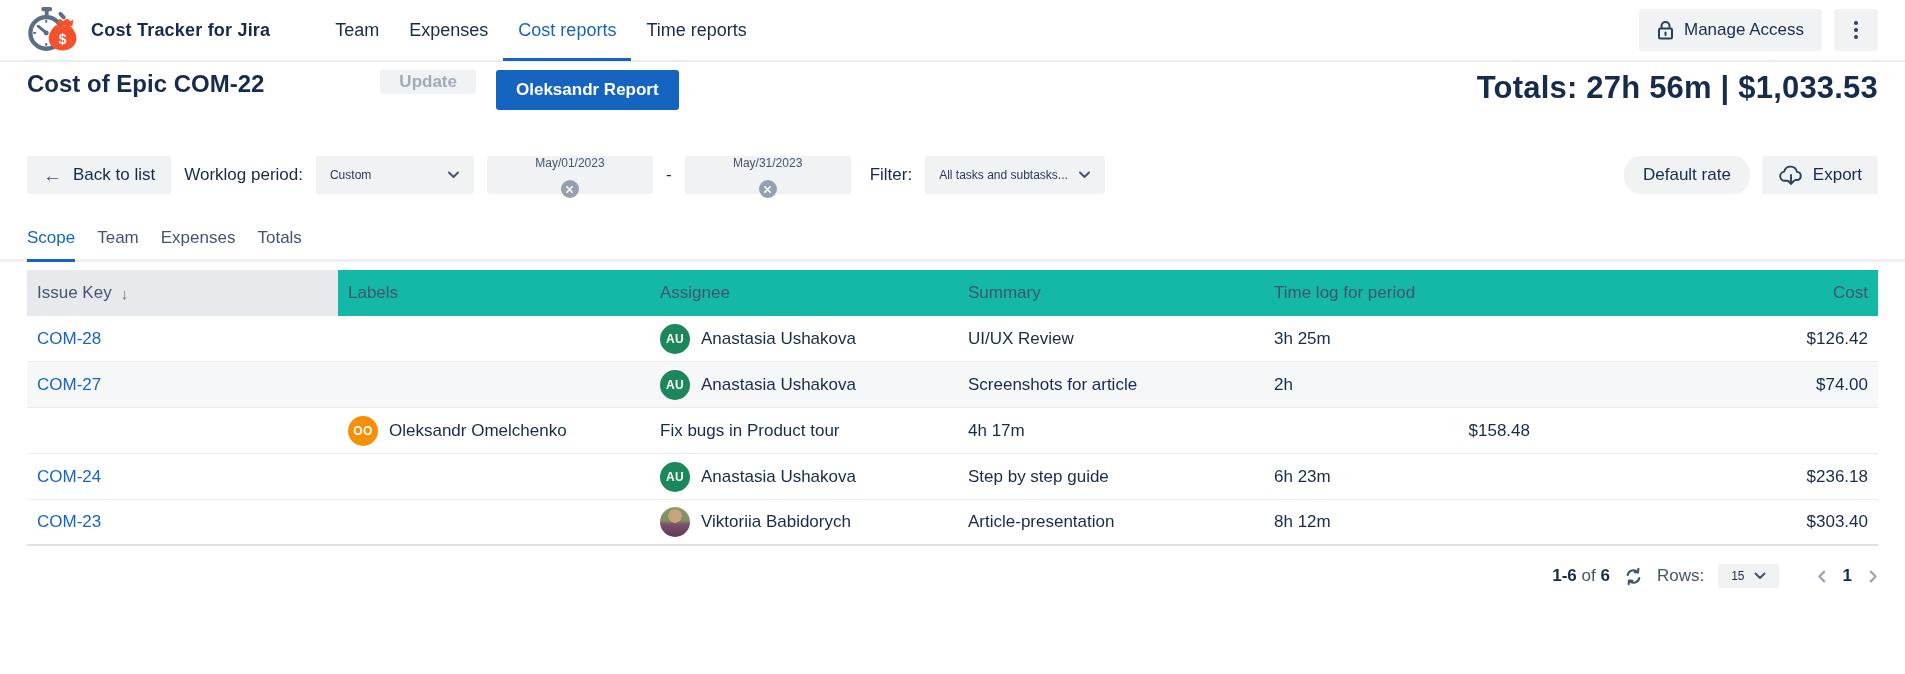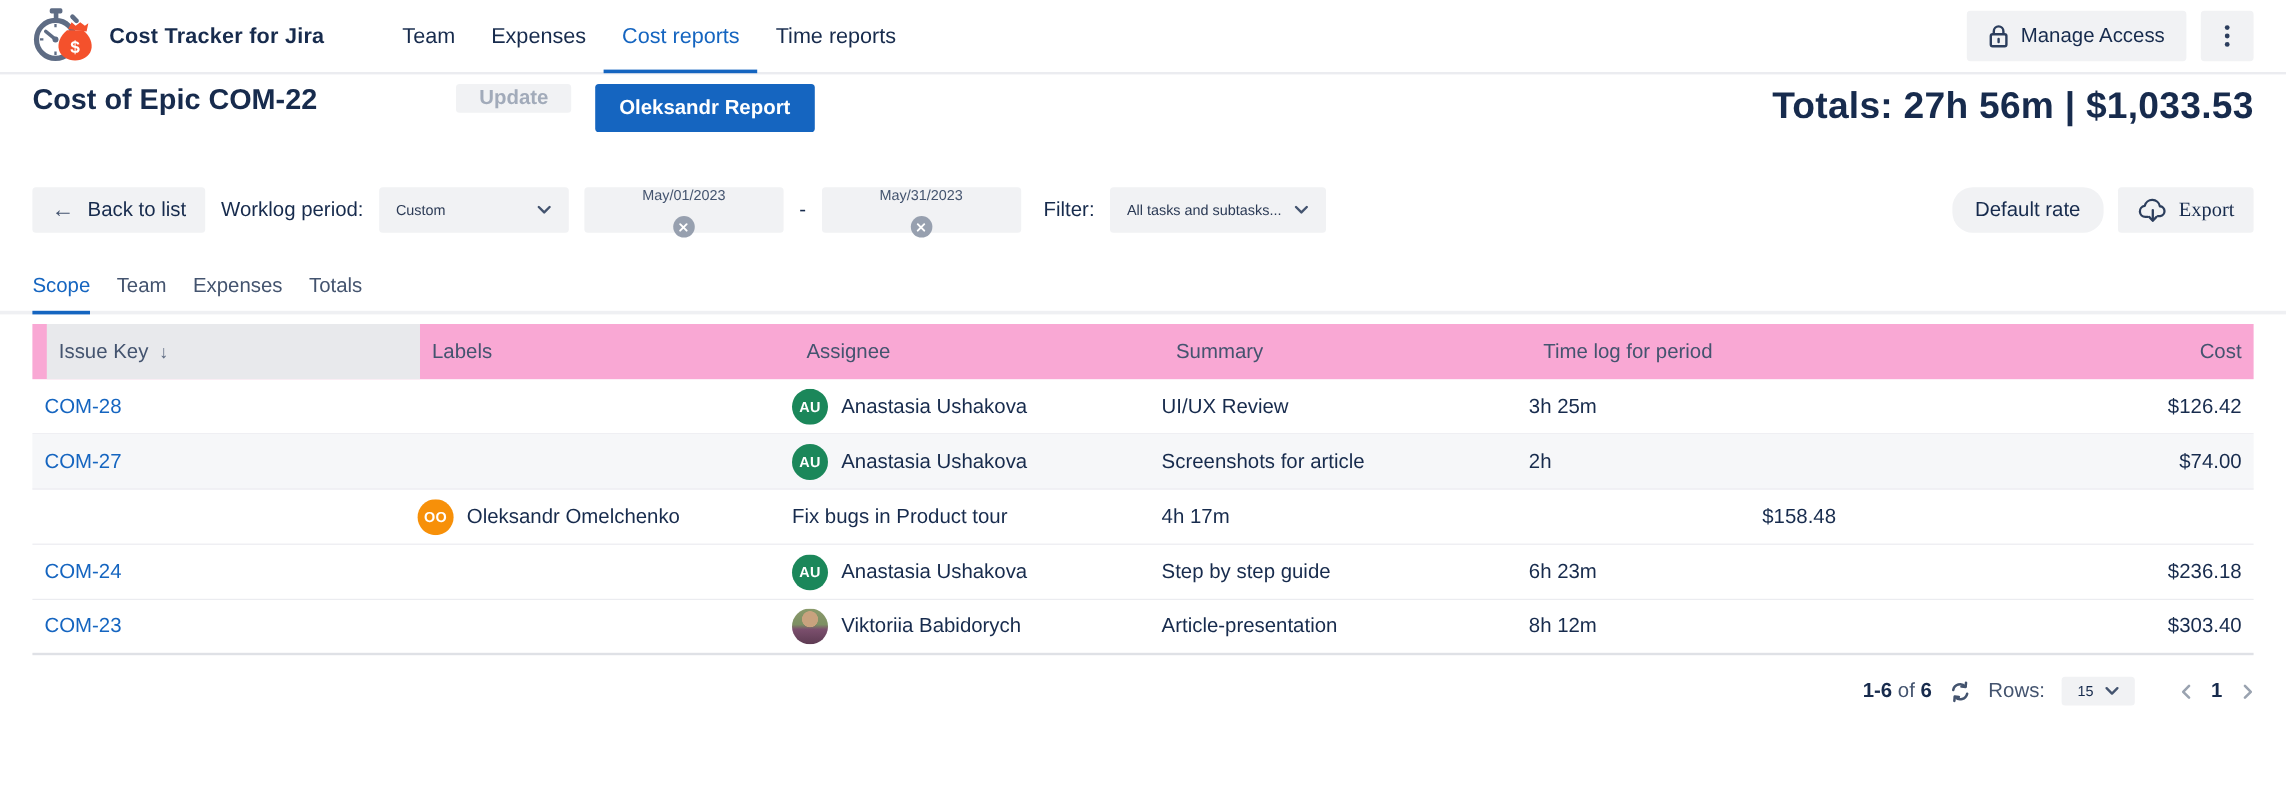--- a/index.html
+++ b/index.html
@@ -46,31 +46,31 @@
   .back-arrow{font-size:19px;line-height:1;color:#44546F;}
   .bar-label{font-size:17px;white-space:nowrap;}
   .control{height:38px;background:var(--control-bg);border-radius:3px;display:inline-flex;align-items:center;
     padding:0 14px;font-size:12px;color:#2B3A55;gap:10px;cursor:pointer;white-space:nowrap;}
   .sel-period{width:158px;justify-content:space-between;}
   .datefield{width:166px;justify-content:space-between;color:#44546F;flex-direction:column;}
   .clear{width:18px;height:18px;border-radius:50%;background:#97A0AF;display:inline-flex;align-items:center;justify-content:center;flex:none;}
   .chev{color:#44546F;flex:none;}
   .filter-right{margin-left:auto;display:flex;gap:12px;}
   .btn-rate{height:38px;padding:0 19px;border-radius:17px;}
-  .btn-export{height:38px;padding:0 16px;gap:9px;font-family:Liberation Serif, serif;}
+  .btn-export{height:38px;padding:0 16px;gap:9px;}
 
   
   .tabsbar{display:flex;gap:22px;padding:0 27px;margin-top:34px;border-bottom:3px solid #EFF0F3;}
   .tab{padding-bottom:11px;font-size:17px;color:var(--text-secondary);margin-bottom:-3px;border-bottom:3px solid transparent;cursor:pointer;}
   .tab.active{color:var(--accent);border-bottom-color:var(--accent);}
 
   
   .table{margin:8px 27px 0;font-size:17px;}
   .grid{display:grid;grid-template-columns:311px 312px 308px 306px 276px minmax(0,1fr);}
-  .thead{background:#f9a8d4;height:46px;color:var(--text-secondary);padding-left:12px;}
+  .thead{background:#14b8a6;height:46px;color:var(--text-secondary);}
   .th{padding:0 10px;display:flex;align-items:center;gap:9px;height:100%;cursor:pointer;}
   .th-key{background:#E8E9EC;}
   .sort-arrow{color:#626F86;font-size:15px;}
   .th-cost,.td-cost{justify-content:flex-end;text-align:right;}
   .tr{height:46px;align-items:center;border-bottom:1px solid #EBECF0;cursor:pointer;}
   .tr:last-child{border-bottom:2px solid #DFE1E6;}
   .tr.hover{background:#F6F7F9;}
   .td{padding:0 10px;display:flex;align-items:center;overflow:hidden;}
   .issue-link{color:var(--accent);text-decoration:none;cursor:pointer;}
   .avatar{width:30px;height:30px;border-radius:50%;color:#fff;font-size:12px;font-weight:bold;

